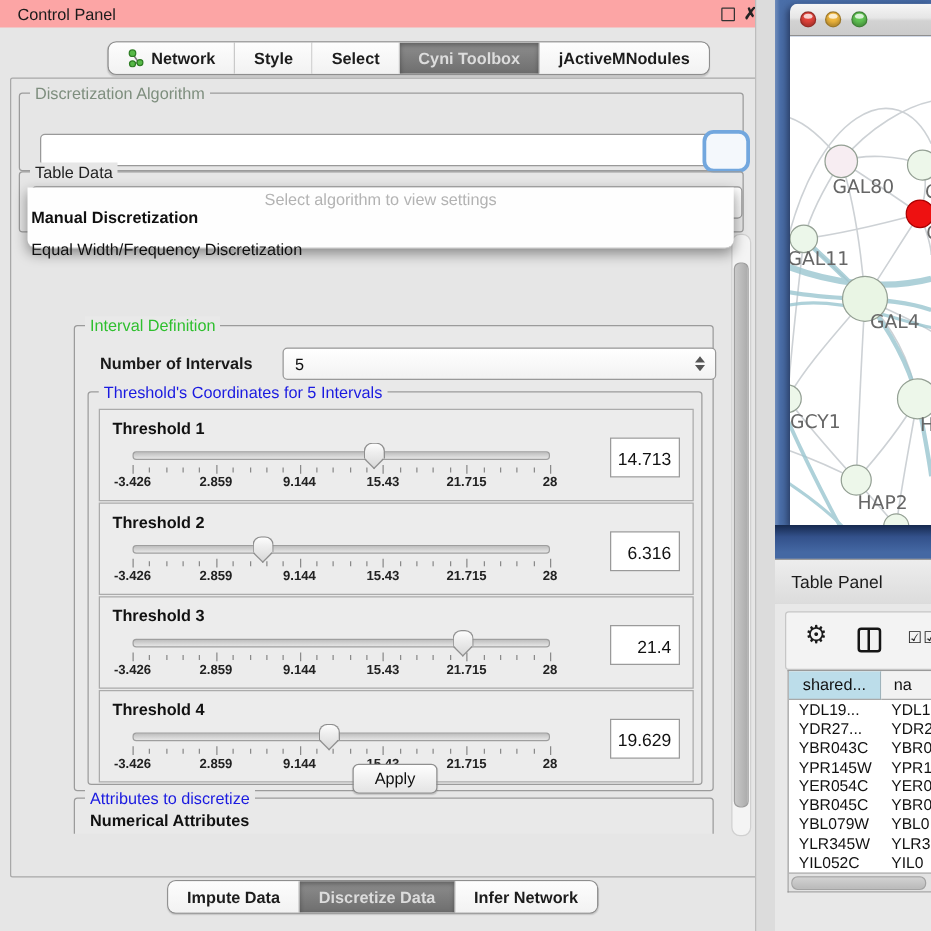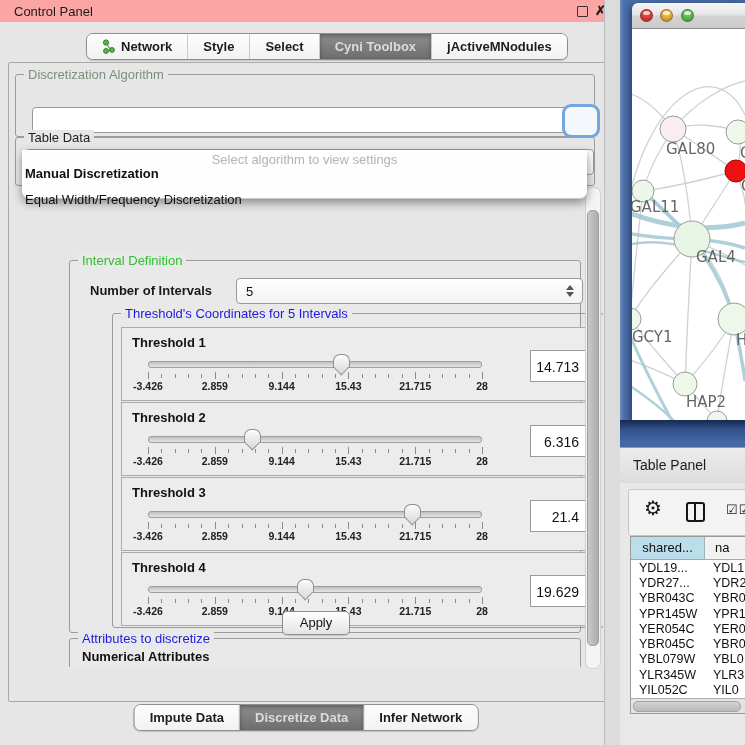--- a/index.html
+++ b/index.html
@@ -53,31 +53,31 @@
   #tabledata-group{left:6px;top:74px;width:578px;height:47px;}
   .combo{background:linear-gradient(#FFFFFF,#F2F2F2);border:1px solid #999;border-radius:4px;
       display:flex;align-items:center;padding-left:9px;font-size:13px;color:#111;}
   #tabledata-combo{left:16px;top:86px;width:558px;height:24px;}
   .stepper{position:absolute;right:8px;top:50%;transform:translateY(-50%);width:8px;height:12px;}
   .stepper:before,.stepper:after{content:'';position:absolute;left:0;border-left:4px solid transparent;border-right:4px solid transparent;}
   .stepper:before{top:0;border-bottom:5px solid #555;}
   .stepper:after{bottom:0;border-top:5px solid #555;}
 
   
-  #scrollview{left:20px;top:124px;width:574px;height:480px;overflow:hidden;}
+  #scrollview{left:10px;top:124px;width:574px;height:480px;overflow:hidden;}
   #main-vscroll{left:576px;top:124px;width:14px;height:480px;background:#F4F4F4;
       border:1px solid #D0D0D0;border-radius:7px;}
   #main-vscroll .vthumb{position:absolute;left:1px;top:22px;width:10px;height:434px;border-radius:5px;
       background:linear-gradient(90deg,#C9C9C9,#ACACAC);border:1px solid #9E9E9E;}
 
   #interval-group{left:40px;top:73px;width:510px;height:371px;background:#E9E9E9;}
   #noi-label{left:20px;top:22px;font-weight:bold;}
   #noi-combo{left:166px;top:17px;width:336px;height:24px;}
 
-  #thr-group{left:10px;top:52px;width:490px;height:313px;margin-left:32px;}
+  #thr-group{left:10px;top:52px;width:490px;height:313px;}
 
   .thr-panel{position:absolute;left:8px;width:474px;height:72px;background:#ECECEC;
       border:1px solid #ABABAB;}
   .thr-label{position:absolute;left:10px;top:7px;font-weight:bold;color:#111;}
   .sl-area{position:absolute;left:26px;width:334px;top:0;height:72px;}
   .sl-track{position:absolute;left:0;right:0;top:33px;height:5px;border-radius:3px;
       background:linear-gradient(#BFBFBF,#E6E6E6);border:1px solid #9E9E9E;}
   .sl-thumb{position:absolute;top:26px;width:15px;height:12px;border:1px solid #8F8F8F;border-bottom:none;
       border-radius:7px 7px 0 0;background:linear-gradient(#FDFDFD,#E3E3E3);z-index:2;}
   .sl-thumb:after{content:'';position:absolute;left:2.1px;top:6.5px;width:9.5px;height:9.5px;

